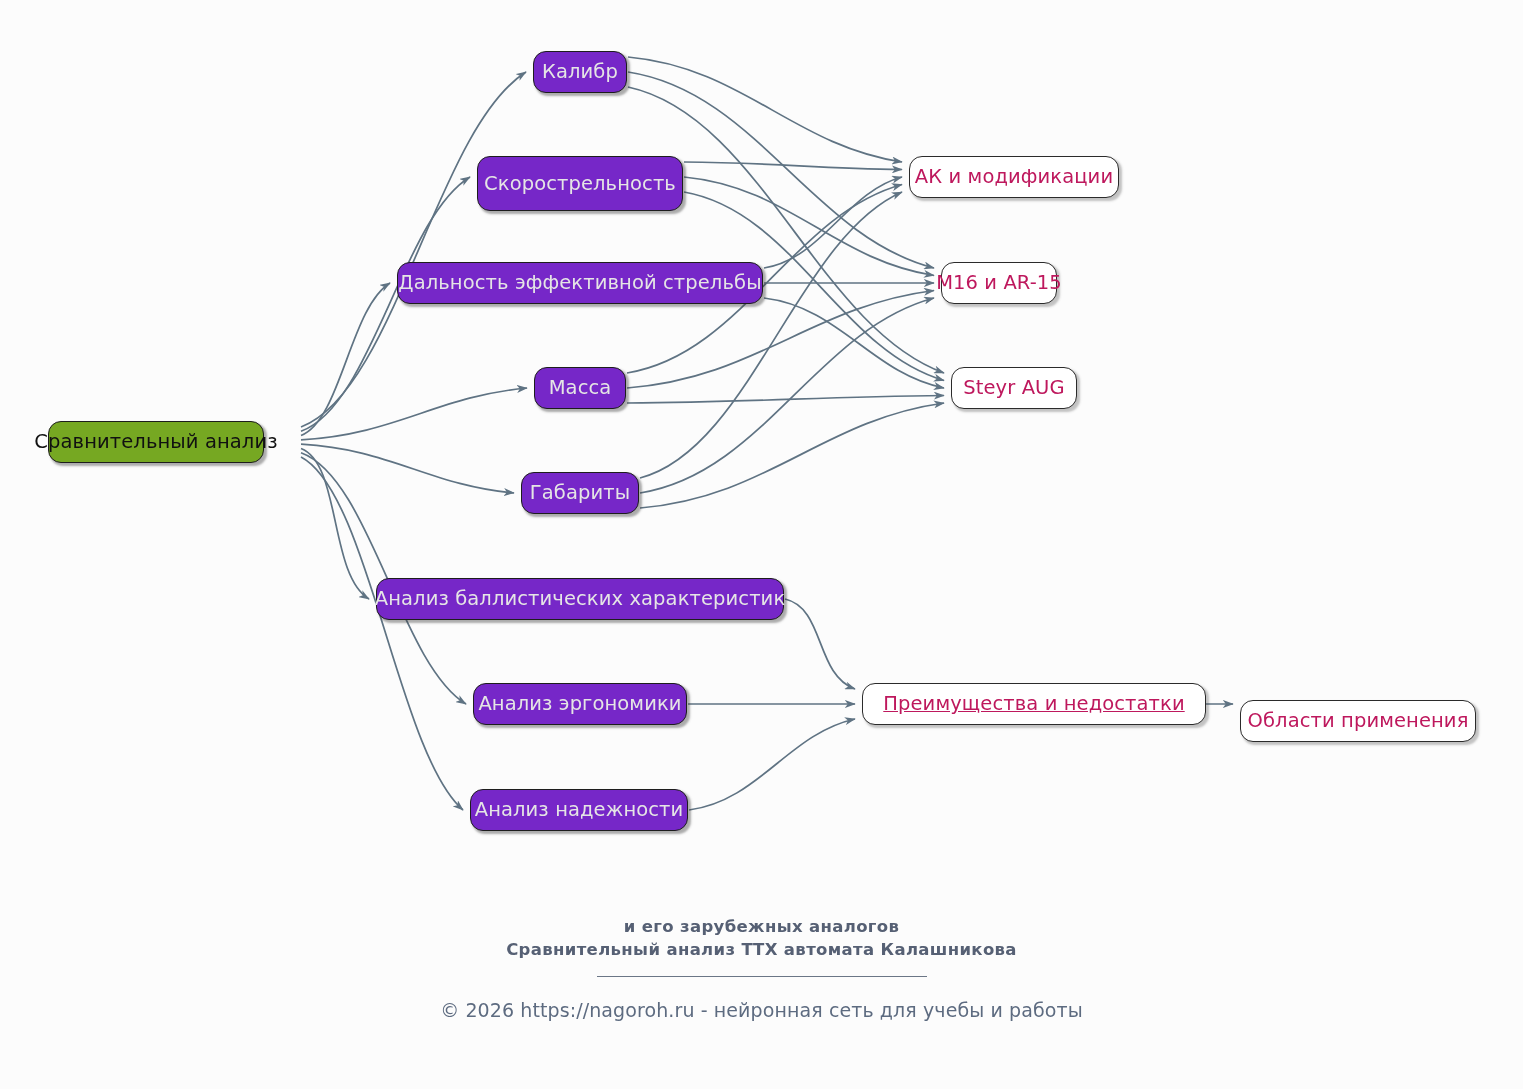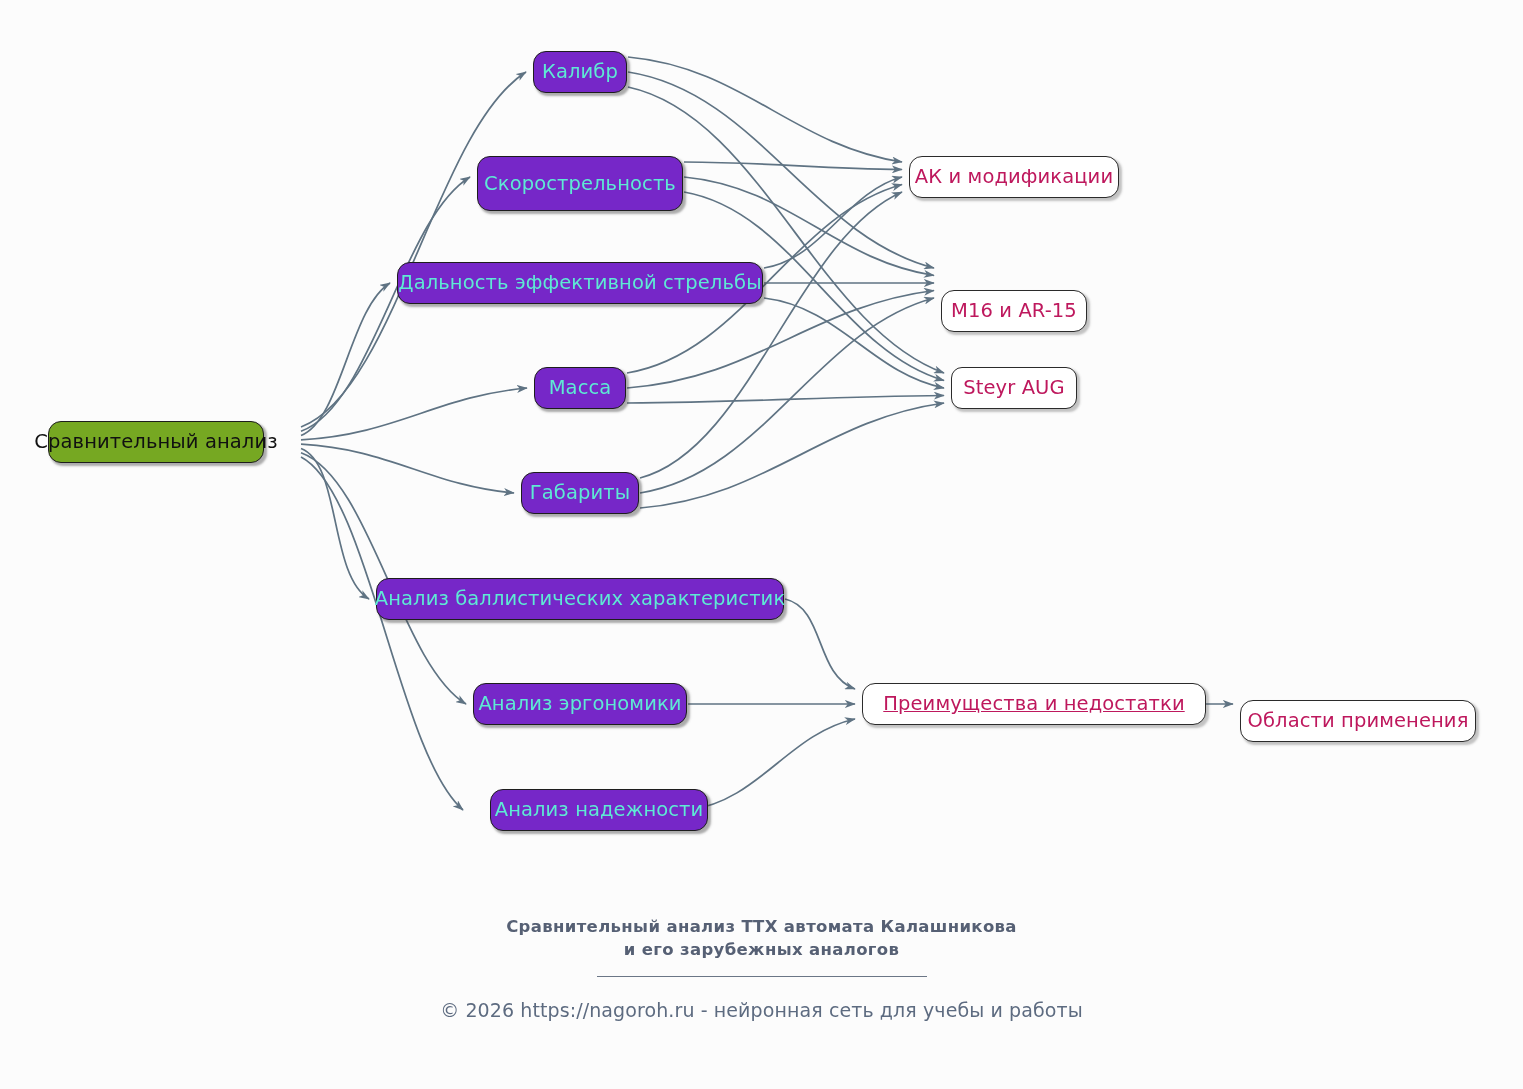--- a/index.html
+++ b/index.html
@@ -42,21 +42,21 @@
   .node.root {
     background: #76a822;
     border: 1.4px solid #1d1d1d;
     color: #111111;
     font-size: 19.5px;
     box-shadow: 2.5px 2.5px 2.2px rgba(60,60,60,0.42);
   }
   .node.branch {
     background: #7627c8;
     border: 1.4px solid #1d1d1d;
-    color: #5eead4;
+    color: #e5e5e5;
     font-size: 19.5px;
     box-shadow: 2.5px 2.5px 2.2px rgba(60,60,60,0.42);
   }
   .node.leaf {
     background: #ffffff;
     border: 1.6px solid #2b2b2b;
     color: #be185d;
     font-size: 19.5px;
     box-shadow: 2.5px 2.5px 2.2px rgba(60,60,60,0.30);
   }
@@ -148,42 +148,42 @@
       </div>
       <div class="node branch" style="left: 521px; top: 472px; width: 118px; height: 42px;">
         <span class="node-label">Габариты</span>
       </div>
       <div class="node branch" style="left: 376px; top: 578px; width: 408px; height: 42px;">
         <span class="node-label">Анализ баллистических характеристик</span>
       </div>
       <div class="node branch" style="left: 473px; top: 683px; width: 214px; height: 42px;">
         <span class="node-label">Анализ эргономики</span>
       </div>
-      <div class="node branch" style="left: 470px; top: 789px; width: 218px; height: 42px; margin-left: 20px;">
+      <div class="node branch" style="left: 470px; top: 789px; width: 218px; height: 42px;">
         <span class="node-label">Анализ надежности</span>
       </div>
       <div class="node leaf" style="left: 909px; top: 156px; width: 210px; height: 42px;">
         <span class="node-label">АК и модификации</span>
       </div>
-      <div class="node leaf" style="left: 941px; top: 262px; width: 146px; height: 42px; margin-top: 28px;">
+      <div class="node leaf" style="left: 941px; top: 262px; width: 116px; height: 42px;">
         <span class="node-label">M16 и AR-15</span>
       </div>
-      <div class="node leaf" style="left: 951px; top: 367px; width: 126px; height: 42px; border-radius: 11px;">
+      <div class="node leaf" style="left: 951px; top: 367px; width: 126px; height: 42px;">
         <span class="node-label">Steyr AUG</span>
       </div>
       <div class="node leaf" style="left: 862px; top: 683px; width: 344px; height: 42px; text-decoration: underline;">
         <span class="node-label">Преимущества и недостатки</span>
       </div>
       <div class="node leaf" style="left: 1240px; top: 683px; width: 236px; height: 42px; margin-top: 17px;">
         <span class="node-label">Области применения</span>
       </div>
     </div>
 
   <div id="footer" style="top:915px;">
     <div id="footer-title">
+      <div>и его зарубежных аналогов</div>
       <div>Сравнительный анализ ТТХ автомата Калашникова</div>
-      <div>и его зарубежных аналогов</div>
     </div>
     <div id="footer-rule"></div>
     <div id="footer-credit">© 2026 https://nagoroh.ru - нейронная сеть для учебы и работы</div>
   </div>
 
 </div>
 
 </body></html>

